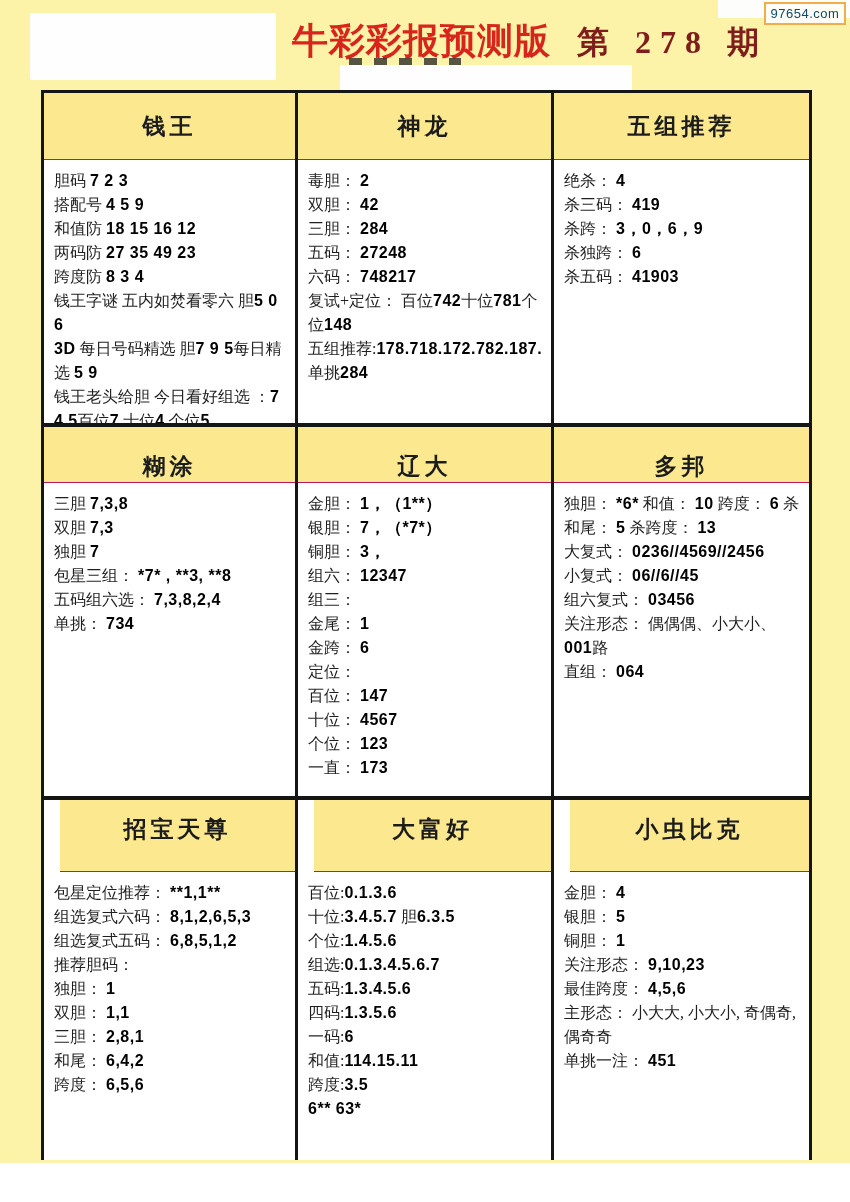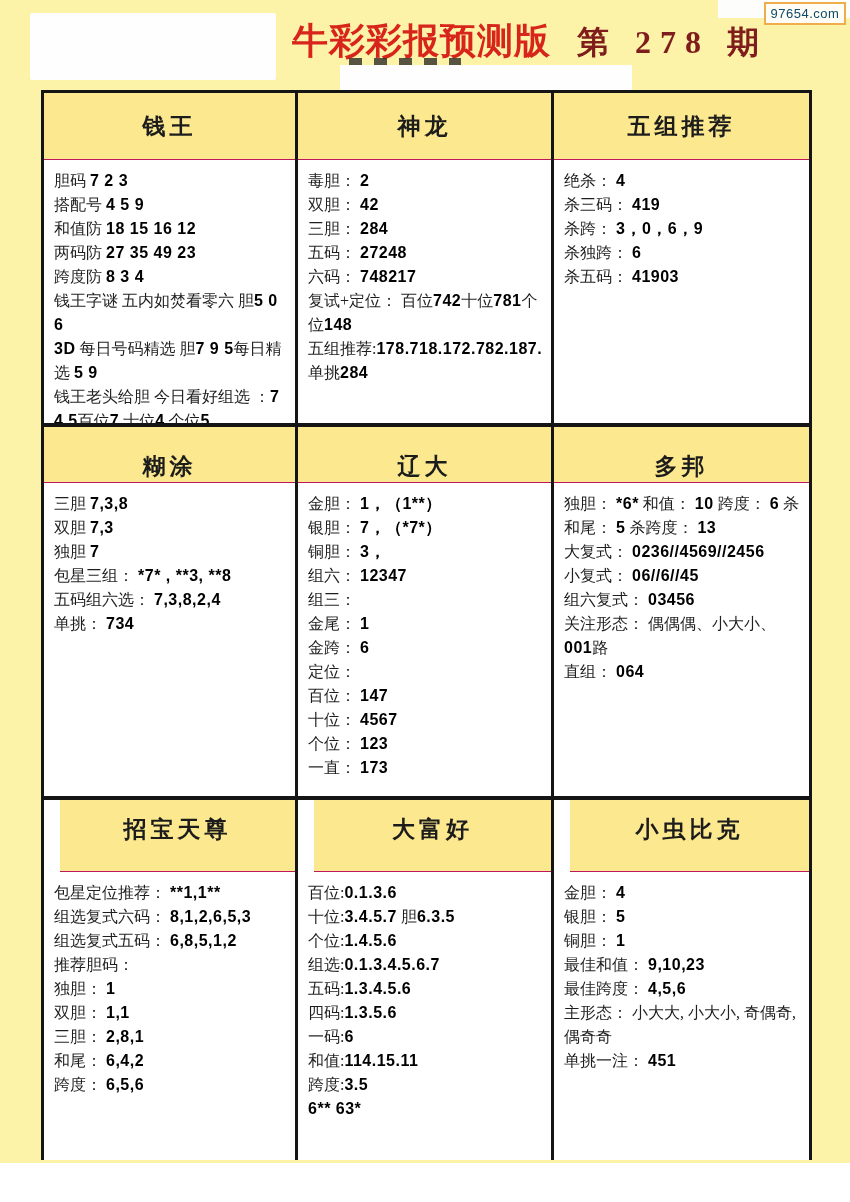--- a/index.html
+++ b/index.html
@@ -182,20 +182,20 @@
   </div>
 
   <div class="panel row3">
     <div class="panel-header">
       <span class="panel-title">小虫比克</span>
     </div>
     <div class="panel-body">
           <div class="line"><span class="lbl">金胆： </span><span class="val">4</span></div>
           <div class="line"><span class="lbl">银胆： </span><span class="val">5</span></div>
           <div class="line"><span class="lbl">铜胆： </span><span class="val">1</span></div>
-          <div class="line"><span class="lbl">最佳和值： </span><span class="val">9,10,23</span></div>
+          <div class="line"><span class="lbl">关注形态： </span><span class="val">9,10,23</span></div>
           <div class="line"><span class="lbl">最佳跨度： </span><span class="val">4,5,6</span></div>
           <div class="line"><span class="lbl">主形态： 小大大, 小大小, 奇偶奇, 偶奇奇</span></div>
           <div class="line"><span class="lbl">单挑一注： </span><span class="val">451</span></div>
         </div>
   </div>
 </div>
 </div>
 
 </body></html>

